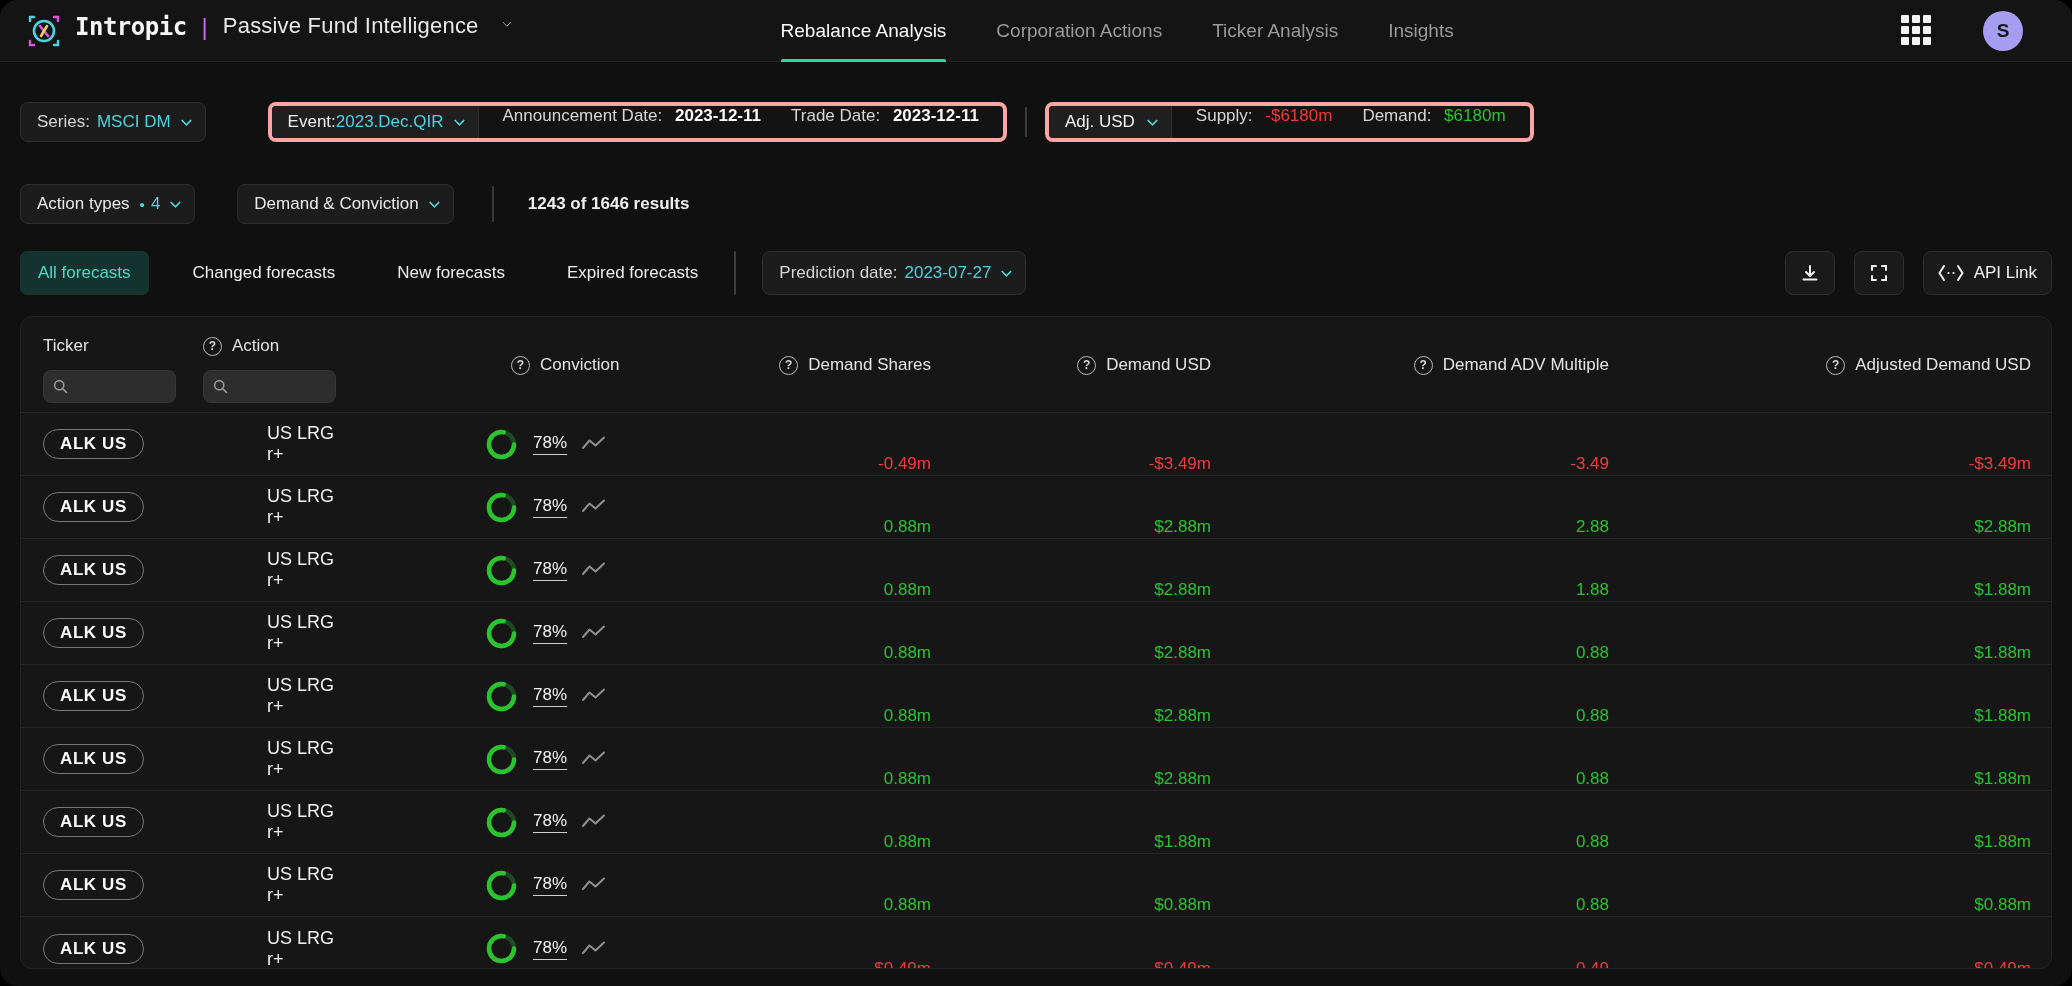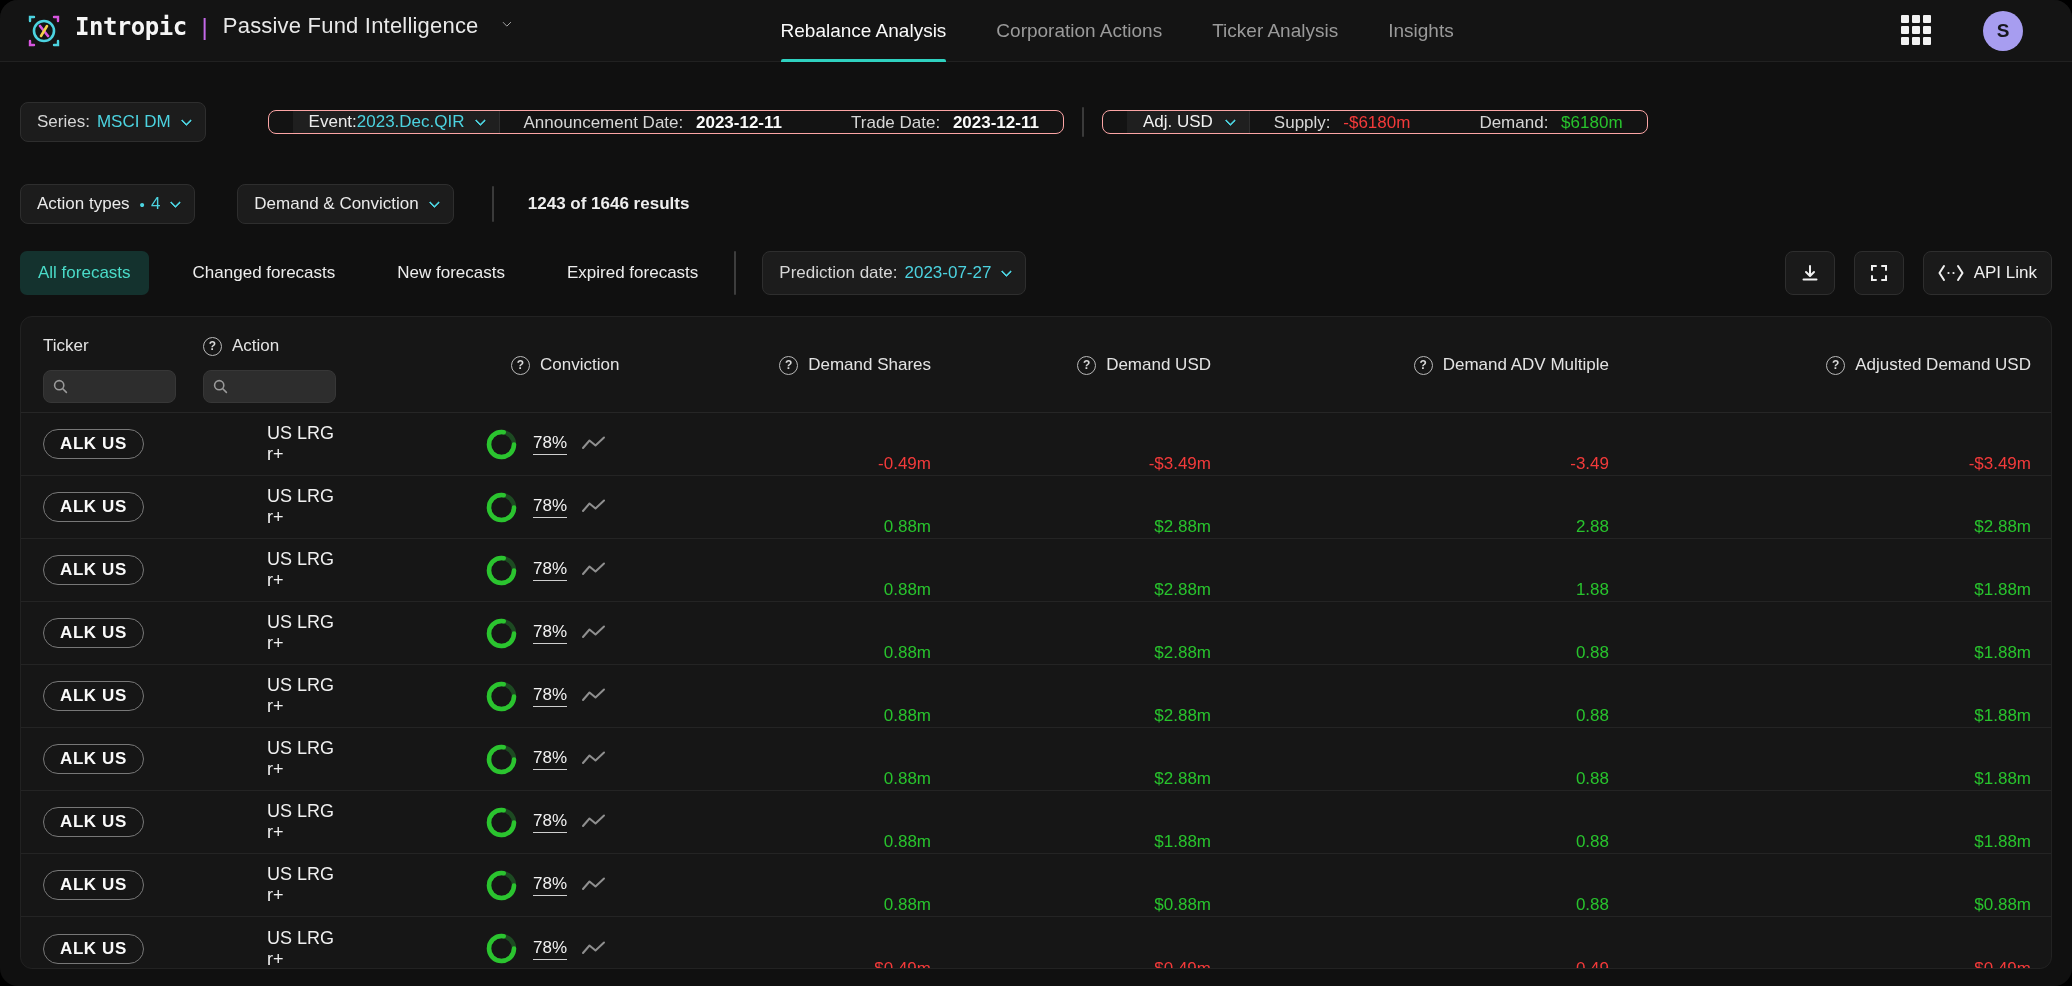--- a/index.html
+++ b/index.html
@@ -33,23 +33,23 @@
   .frow { display:flex; align-items:center; margin-left:20px; margin-right:20px; }
   .frow1 { margin-top:40px; height:40px; }
   .frow2 { margin-top:42px; height:40px; }
   .frow3 { margin-top:27px; height:44px; }
 
   .pill { display:flex; align-items:center; height:40px; padding:0 16px; background:#1c1c1c; border:1px solid #2e2e2e; border-radius:8px; font-size:17px; cursor:pointer; white-space:nowrap; }
   .pill .lbl { color:#d6d6d6; margin-right:7px; }
   .cyan { color:#4cd3e0; }
   .pill .chev { color:#4cd3e0; margin-left:10px; }
 
-  .group { display:flex; align-items:stretch; height:24px; border:1px solid #fca5a5; border-radius:8px; overflow:hidden; background:#131313;padding-left:24px; }
+  .group { display:flex; align-items:stretch; height:40px; border:4px solid #fca5a5; border-radius:8px; overflow:hidden; background:#131313; }
   .group .seg-btn { display:flex; align-items:center; padding:0 16px; background:#1f1f1f; border-right:1px solid #2e2e2e; font-size:17px; cursor:pointer; white-space:nowrap; }
-  .group .seg-info { display:flex; align-items:flex-end; gap:69px; padding:0 24px; font-size:17px; white-space:nowrap; }
+  .group .seg-info { display:flex; align-items:flex-start; gap:30px; padding:0 24px; font-size:17px; white-space:nowrap; }
   .kv .lbl { color:#d6d6d6; margin-right:8px; }
   .kv .val-b { color:#fafafa; font-weight:700; }
   .neg-txt { color:#f23a3a; }
   .pos-txt { color:#28c32d; }
 
   .vsep { width:2px; height:30px; background:#3a3a3a; border-radius:1px; }
   .vsep.tall { height:44px; width:2px; background:#3d3d3d; }
 
   .dot { color:#4cd3e0; margin:0 6px 0 10px; font-size:15px; }
   .count { color:#4cd3e0; }

